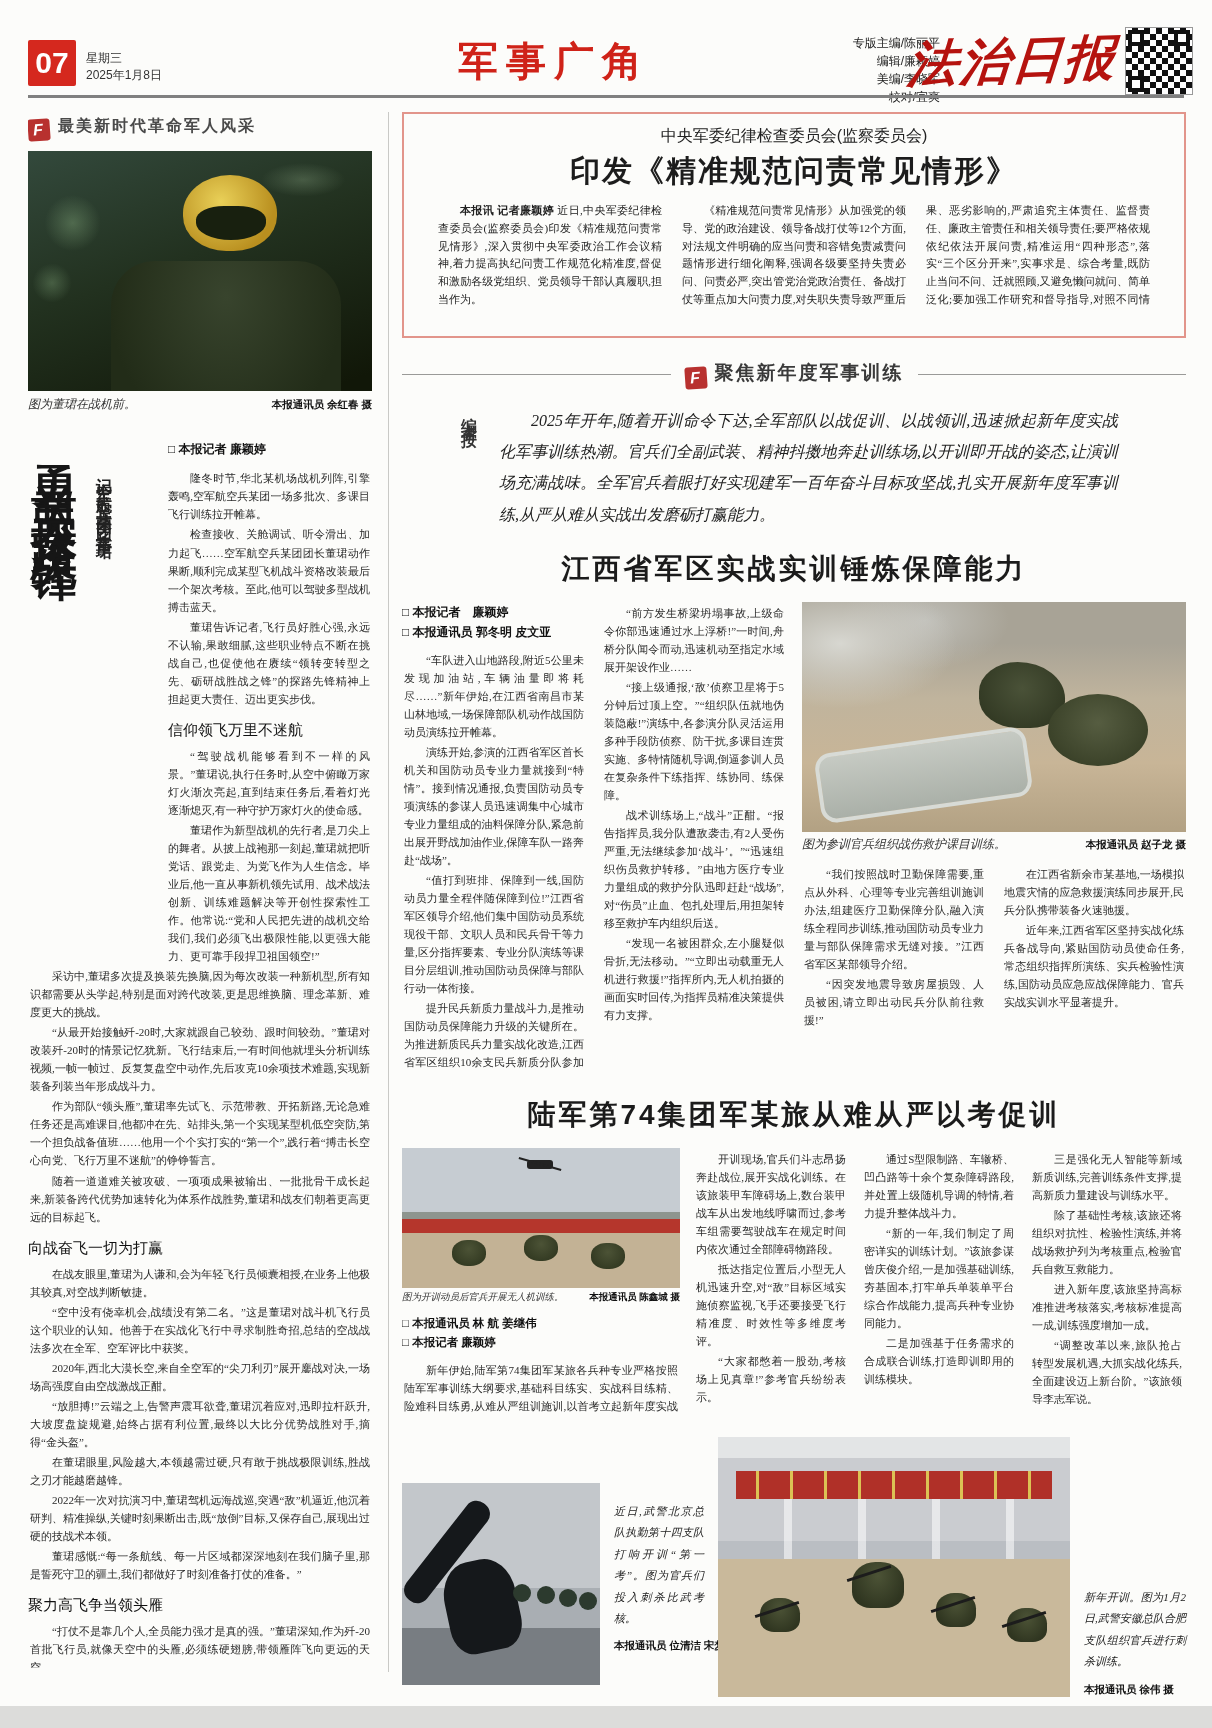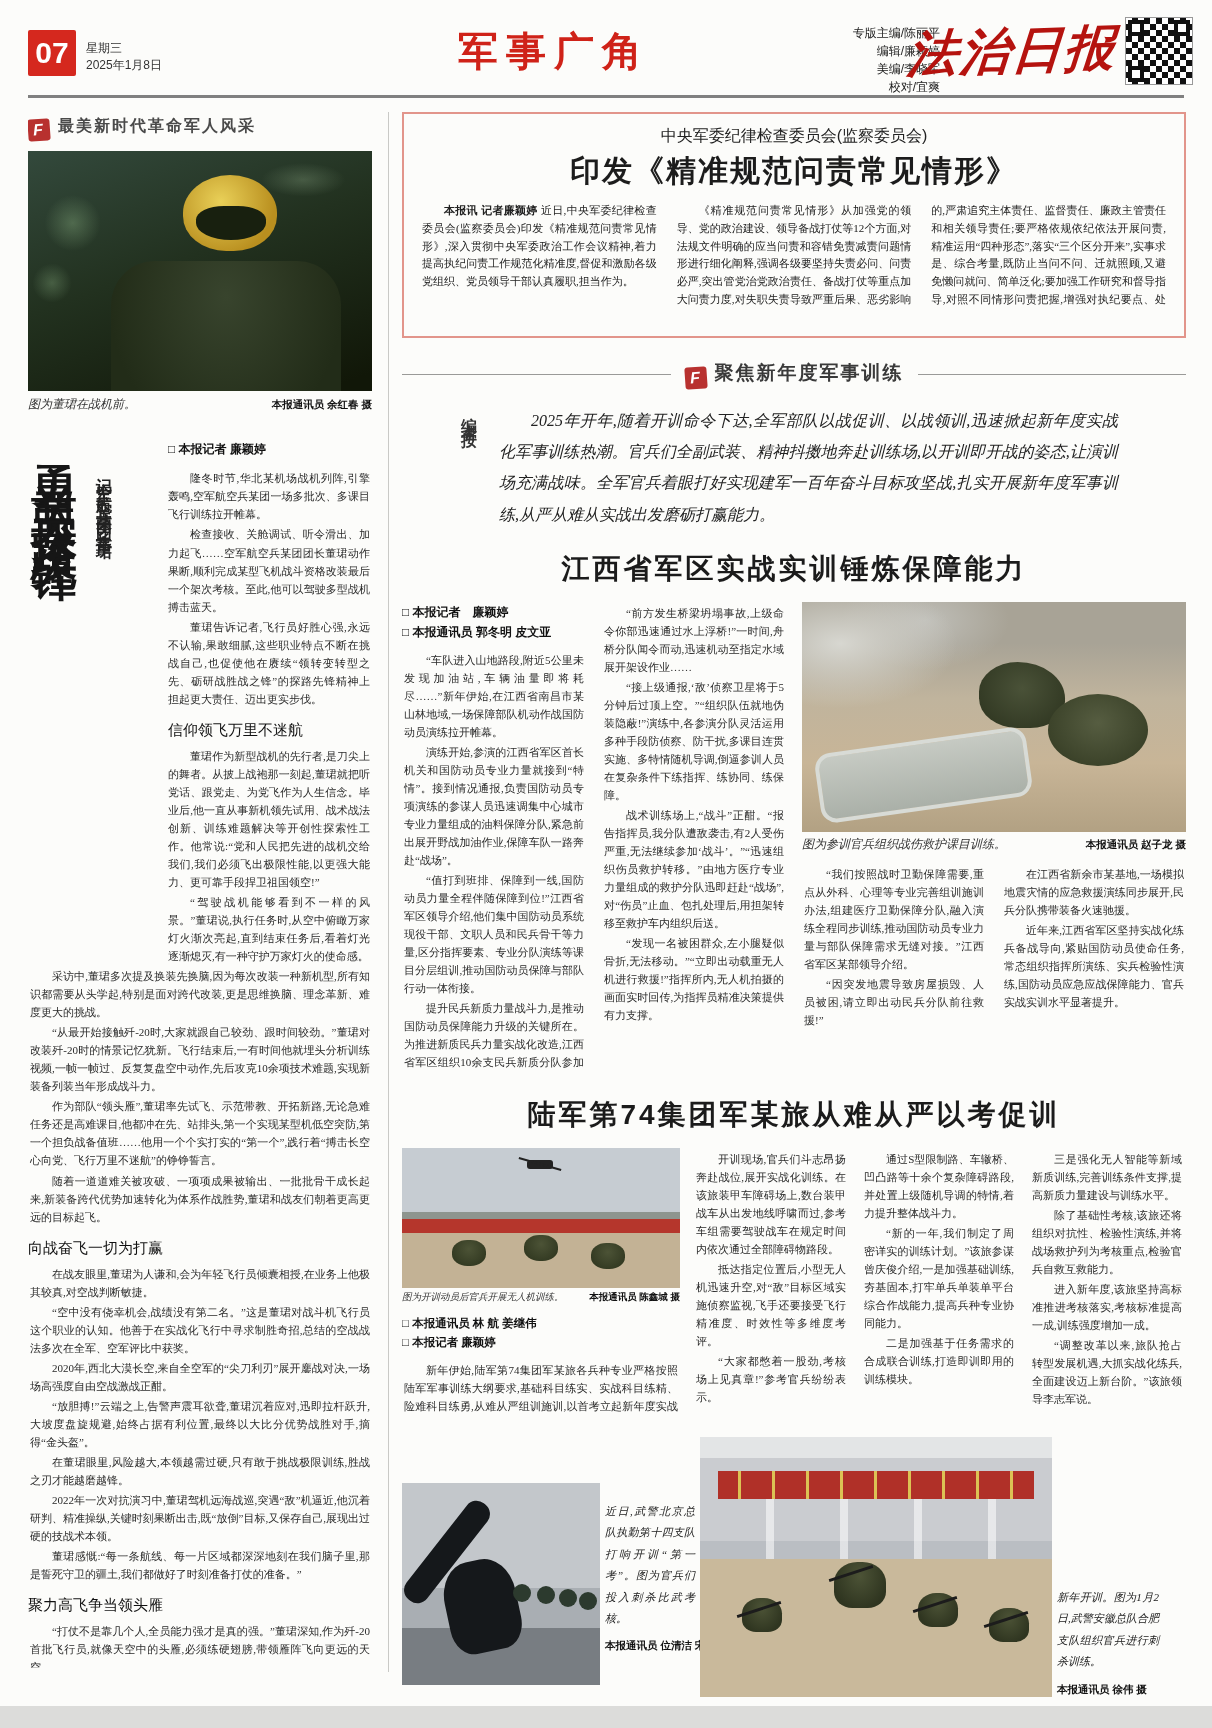--- a/index.html
+++ b/index.html
@@ -1,19 +1,19 @@
 <!DOCTYPE html>
 <html><head>
 <meta charset="utf-8">
 <style>
   html,body{margin:0;padding:0;background:#efefed;}
   .page{position:relative;width:1212px;height:1728px;background:#fcfcfa;margin:0 auto;
         font-family:"Liberation Serif",serif;color:#222;overflow:hidden;}
   
-  .header{position:absolute;left:0;top:0;width:1212px;height:96px;}
+  .header{position:absolute;left:0;top:10px;width:1212px;height:96px;}
   .pagenum{position:absolute;left:28px;top:30px;width:48px;height:46px;background:#d5281e;color:#fff;
            font-family:"Liberation Sans",sans-serif;font-weight:bold;font-size:30px;line-height:46px;
            text-align:center;border-radius:2px;}
   .dateblock{position:absolute;left:86px;top:40px;font-size:12px;line-height:1.45;color:#333;
              font-family:"Liberation Sans",sans-serif;}
   .section-title{position:absolute;left:458px;top:24px;font-family:"Liberation Sans",sans-serif;
                  font-weight:bold;font-size:40px;letter-spacing:8px;color:#cf2218;}
   .credits{position:absolute;right:272px;top:24px;text-align:right;font-size:12px;line-height:1.5;
            color:#222;font-family:"Liberation Sans",sans-serif;}
   .masthead{position:absolute;right:96px;top:18px;font-size:50px;font-weight:900;color:#b5130f;
@@ -57,21 +57,21 @@
           font-size:46px;letter-spacing:13px;color:#161616;line-height:1.15;}
   .vsub{writing-mode:vertical-rl;font-family:"Liberation Sans",sans-serif;font-weight:bold;
         font-size:16px;letter-spacing:6px;color:#222;padding-top:36px;}
   .lf-byline{margin:26px 0 10px;}
   .subhead{font-family:"Liberation Sans",sans-serif;font-weight:normal;font-size:15px;color:#111;
            margin:13px 0 7px;}
   
   .vline{position:absolute;left:388px;top:112px;width:1px;height:1560px;background:#c9c9c6;}
   
   .rightarea{position:absolute;left:402px;top:112px;width:784px;}
-  .boxed{border:2.5px solid #e2958b;padding:10px 18px 12px;box-sizing:border-box;}
+  .boxed{border:2.5px solid #e2958b;padding:10px 34px 12px;box-sizing:border-box;}
   .kicker{text-align:center;font-family:"Liberation Sans",sans-serif;font-size:16px;color:#222;margin:2px 0 4px;}
   .box-head{text-align:center;font-family:"Liberation Sans",sans-serif;font-weight:bold;font-size:30px;
             letter-spacing:2px;color:#1c1c1c;margin:0 0 10px;}
   .box-body{column-count:3;column-gap:20px;font-size:11px;line-height:1.62;text-align:justify;
             height:122px;overflow:hidden;}
   .box-body p{margin:0;text-indent:2em;}
   .box-body .lead-b{font-family:"Liberation Sans",sans-serif;font-weight:bold;}
   
   .focus{margin-top:22px;}
   .focus-label-row{display:flex;align-items:center;gap:14px;}
@@ -115,21 +115,21 @@
      transform:rotate(16deg);}
   .ph-74 .s1,.ph-74 .s2,.ph-74 .s3{width:34px;height:26px;border-radius:45%;
      background:radial-gradient(ellipse at 50% 35%,#4c5336,#333a22 75%);}
   .ph-74 .s1{left:18%;top:66%}.ph-74 .s2{left:44%;top:62%}.ph-74 .s3{left:68%;top:68%}
   .a74-capt{margin-top:3px;}
   .a74-capt .cap,.a74-capt .credit{font-size:9.5px;}
   .a74-left .byline{margin-top:10px;font-size:11.5px;}
   .a74-left .p-list{margin-top:6px;height:58px;overflow:hidden;}
   .a74-col{width:154px;height:256px;overflow:hidden;}
   
-  .bottom{display:flex;gap:5px;margin-top:20px;align-items:flex-start;}
+  .bottom{display:flex;gap:14px;margin-top:20px;align-items:flex-start;}
   .ph-kick{width:198px;height:202px;margin-top:46px;background:
      linear-gradient(180deg,#c3c7cb 0 52%,#a9aeb3 52% 72%,#787d82 72%);}
   .ph-kick .leg{left:16%;top:4%;width:26px;height:122px;background:#15181b;border-radius:12px;
      transform:rotate(38deg);}
   .ph-kick .torso{left:22%;top:38%;width:72px;height:92px;background:#15181b;
      border-radius:40% 40% 30% 30%;transform:rotate(-12deg);}
   .ph-kick .heads{left:56%;top:50%;width:18px;height:18px;border-radius:50%;background:#2c3a2e;
      box-shadow:24px 2px 0 #2c3a2e,46px 5px 0 #2c3a2e,66px 8px 0 #2c3a2e;}
   .bcap{font-size:11px;line-height:1.95;text-align:justify;font-style:italic;color:#222;}
   .bcap .credit{display:block;font-style:normal;margin-top:6px;font-size:10.5px;}
@@ -198,22 +198,22 @@
     </div>
 
     <div class="byline lf-byline">□ 本报记者 廉颖婷</div>
     <div class="p-list">
         <p>隆冬时节,华北某机场战机列阵,引擎轰鸣,空军航空兵某团一场多批次、多课目飞行训练拉开帷幕。</p>
         <p>检查接收、关舱调试、听令滑出、加力起飞……空军航空兵某团团长董珺动作果断,顺利完成某型飞机战斗资格改装最后一个架次考核。至此,他可以驾驶多型战机搏击蓝天。</p>
         <p>董珺告诉记者,飞行员好胜心强,永远不认输,果敢细腻,这些职业特点不断在挑战自己,也促使他在赓续“领转变转型之先、砺研战胜战之锋”的探路先锋精神上担起更大责任、迈出更实步伐。</p>
       </div>
     <div class="subhead">信仰领飞万里不迷航</div>
     <div class="p-list">
+        <p>“驾驶战机能够看到不一样的风景。”董珺说,执行任务时,从空中俯瞰万家灯火渐次亮起,直到结束任务后,看着灯光逐渐熄灭,有一种守护万家灯火的使命感。</p>
         <p>董珺作为新型战机的先行者,是刀尖上的舞者。从披上战袍那一刻起,董珺就把听党话、跟党走、为党飞作为人生信念。毕业后,他一直从事新机领先试用、战术战法创新、训练难题解决等开创性探索性工作。他常说:“党和人民把先进的战机交给我们,我们必须飞出极限性能,以更强大能力、更可靠手段捍卫祖国领空!”</p>
-        <p>“驾驶战机能够看到不一样的风景。”董珺说,执行任务时,从空中俯瞰万家灯火渐次亮起,直到结束任务后,看着灯光逐渐熄灭,有一种守护万家灯火的使命感。</p>
         <p>采访中,董珺多次提及换装先换脑,因为每次改装一种新机型,所有知识都需要从头学起,特别是面对跨代改装,更是思维换脑、理念革新、难度更大的挑战。</p>
         <p>“从最开始接触歼-20时,大家就跟自己较劲、跟时间较劲。”董珺对改装歼-20时的情景记忆犹新。飞行结束后,一有时间他就埋头分析训练视频,一帧一帧过、反复复盘空中动作,先后攻克10余项技术难题,实现新装备列装当年形成战斗力。</p>
         <p>作为部队“领头雁”,董珺率先试飞、示范带教、开拓新路,无论急难任务还是高难课目,他都冲在先、站排头,第一个实现某型机低空突防,第一个担负战备值班……他用一个个实打实的“第一个”,践行着“搏击长空心向党、飞行万里不迷航”的铮铮誓言。</p>
         <p>随着一道道难关被攻破、一项项成果被输出、一批批骨干成长起来,新装备跨代优势加速转化为体系作战胜势,董珺和战友们朝着更高更远的目标起飞。</p>
       </div>
     <div class="subhead">向战奋飞一切为打赢</div>
     <div class="p-list">
         <p>在战友眼里,董珺为人谦和,会为年轻飞行员倾囊相授,在业务上他极其较真,对空战判断敏捷。</p>
         <p>“空中没有侥幸机会,战绩没有第二名。”这是董珺对战斗机飞行员这个职业的认知。他善于在实战化飞行中寻求制胜奇招,总结的空战战法多次在全军、空军评比中获奖。</p>
         <p>2020年,西北大漠长空,来自全空军的“尖刀利刃”展开鏖战对决,一场场高强度自由空战激战正酣。</p>

